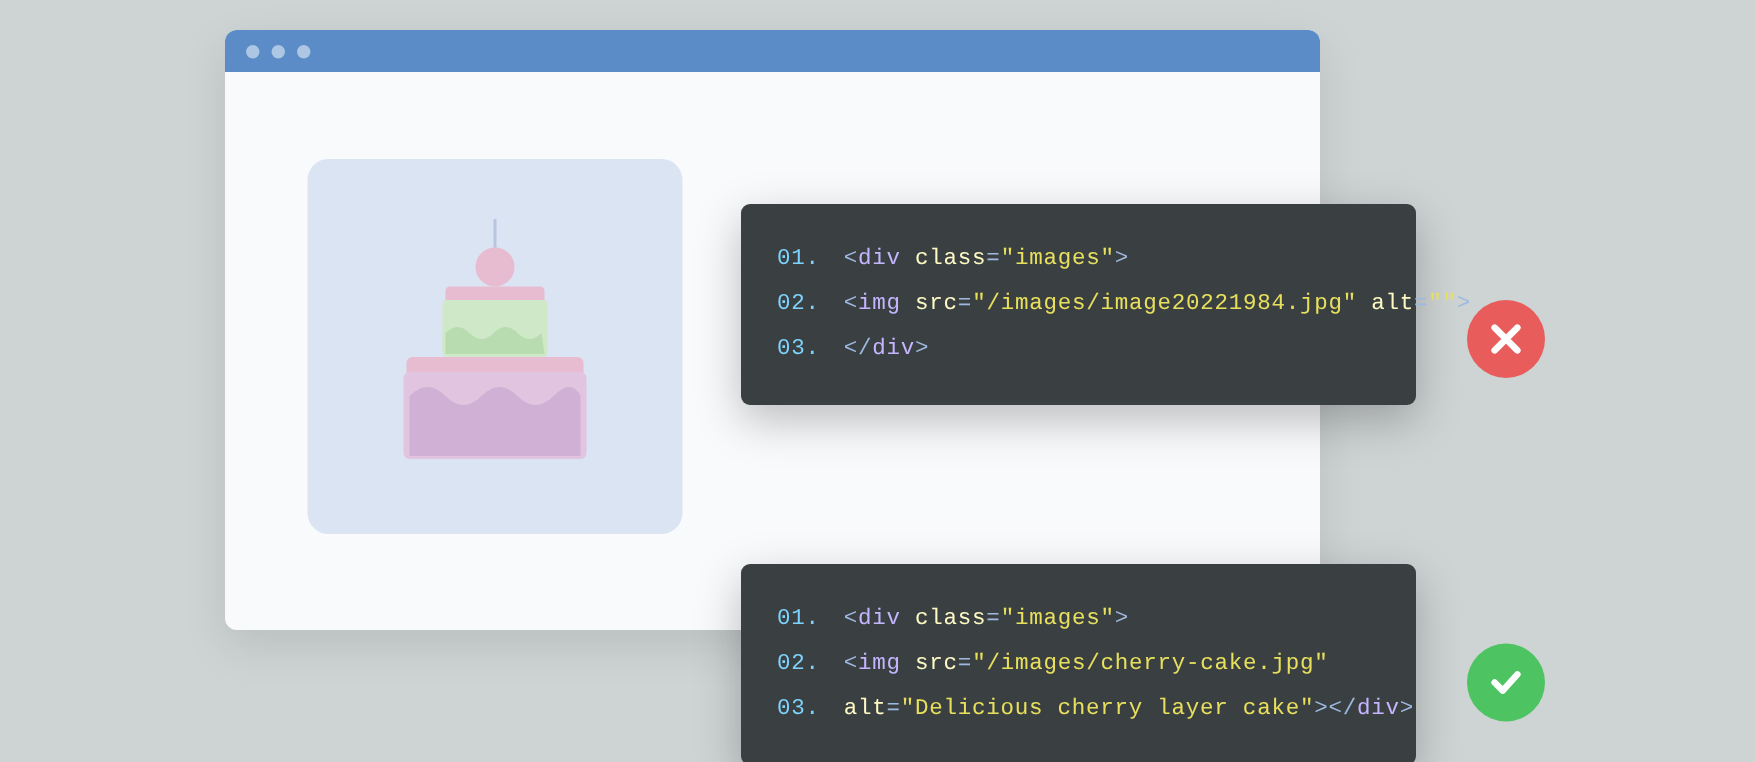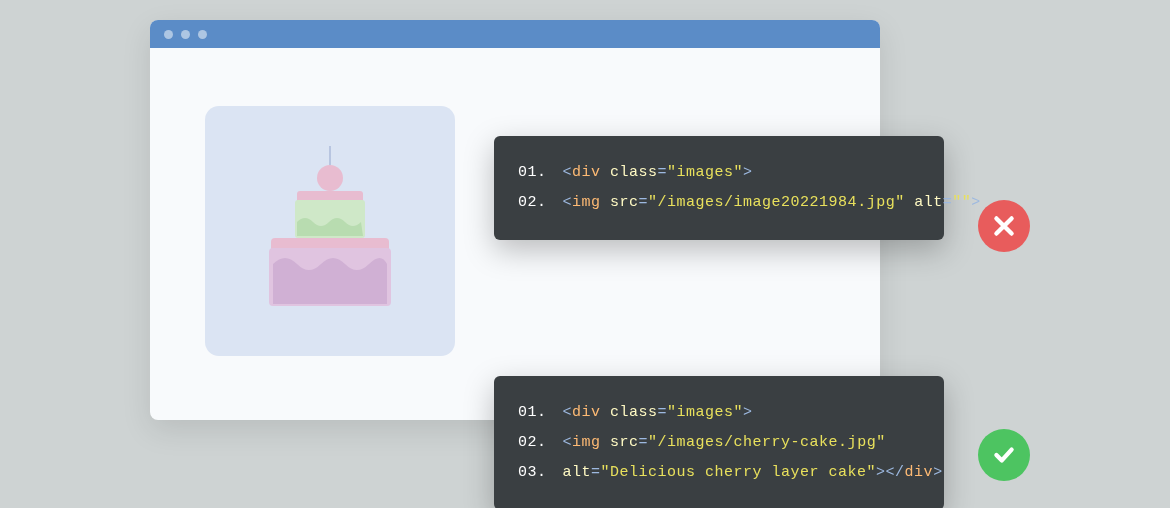--- a/index.html
+++ b/index.html
@@ -66,23 +66,23 @@
   left: 494px;
   top: 136px;
   width: 450px;
 }
 .code-block-2 {
   left: 494px;
   top: 376px;
   width: 450px;
 }
 .line { white-space: nowrap; }
-.ln { color: #ffffff; margin-right: 16px; }
+.ln { color: #7dd3fc; margin-right: 16px; }
 .bracket { color: #9db9e0; }
-.tag { color: #fdba74; }
+.tag { color: #c4b5fd; }
 .attr { color: #fef9c3; }
 .eq { color: #9db9e0; }
 .str { color: #e8e05c; }
 .badge {
   position: absolute;
   width: 52px;
   height: 52px;
   border-radius: 50%;
   display: flex;
   align-items: center;
@@ -119,20 +119,21 @@
       <rect x="26" y="102" width="118" height="14" fill="#e8bcd0" rx="4"></rect>
       <rect x="24" y="112" width="122" height="58" fill="#e0c4e0" rx="4"></rect>
       <path d="M28 128 Q40 116 52 128 T76 128 T100 128 T124 128 T142 128 L142 168 L28 168 Z" fill="#d0b0d4"></path>
     </svg>
   </div>
 </div>
 
 <div class="code-block code-block-1">
     <div class="line"><span class="ln">01.</span><span class="bracket">&lt;</span><span class="tag">div</span><span class="plain"> </span><span class="attr">class</span><span class="eq">=</span><span class="str">"images"</span><span class="bracket">&gt;</span></div>
     <div class="line"><span class="ln">02.</span><span class="bracket">&lt;</span><span class="tag">img</span><span class="plain"> </span><span class="attr">src</span><span class="eq">=</span><span class="str">"/images/image20221984.jpg"</span><span class="plain"> </span><span class="attr">alt</span><span class="eq">=</span><span class="str">""</span><span class="bracket">&gt;</span></div>
+    <div class="line"><span class="ln">03.</span><span class="bracket">&lt;/</span><span class="tag">div</span><span class="bracket">&gt;</span></div>
   </div>
 <div class="code-block code-block-2">
     <div class="line"><span class="ln">01.</span><span class="bracket">&lt;</span><span class="tag">div</span><span class="plain"> </span><span class="attr">class</span><span class="eq">=</span><span class="str">"images"</span><span class="bracket">&gt;</span></div>
     <div class="line"><span class="ln">02.</span><span class="bracket">&lt;</span><span class="tag">img</span><span class="plain"> </span><span class="attr">src</span><span class="eq">=</span><span class="str">"/images/cherry-cake.jpg"</span></div>
     <div class="line"><span class="ln">03.</span><span class="attr">alt</span><span class="eq">=</span><span class="str">"Delicious cherry layer cake"</span><span class="bracket">&gt;&lt;/</span><span class="tag">div</span><span class="bracket">&gt;</span></div>
   </div>
 
 <div class="badge badge-x">
   <svg viewBox="0 0 24 24">
     <path d="M5 5 L19 19 M19 5 L5 19" stroke="white" stroke-width="4" stroke-linecap="round" fill="none"></path>

